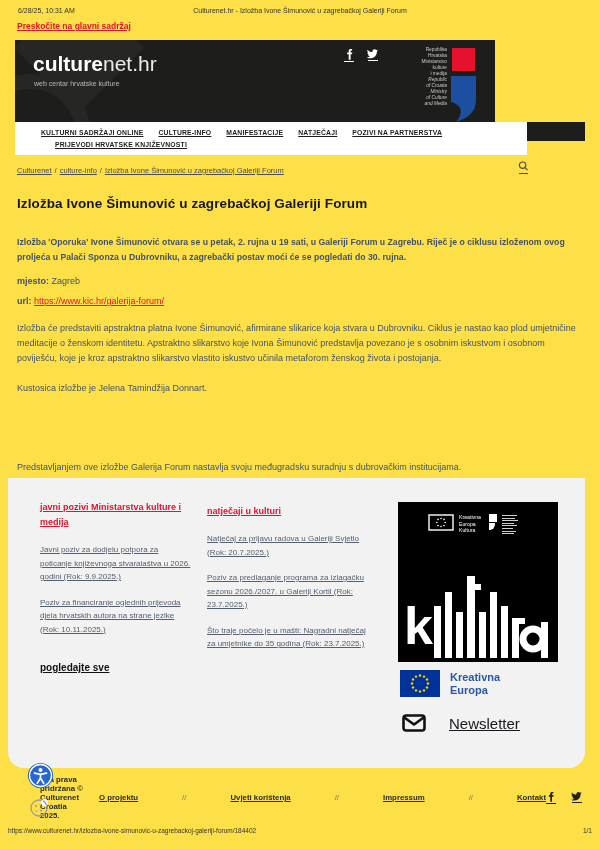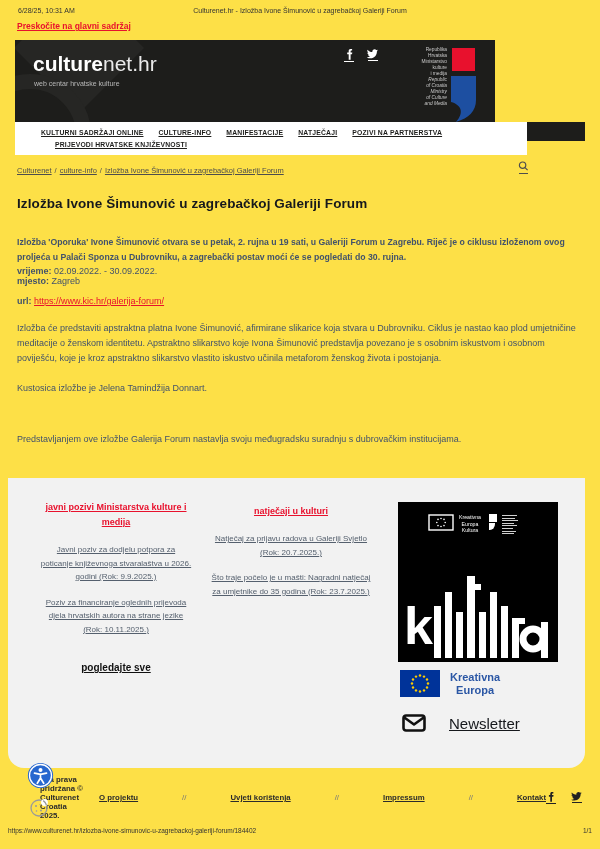--- a/index.html
+++ b/index.html
@@ -48,25 +48,25 @@
   
   .h1{position:absolute;left:17px;top:187px;width:570px;font-size:13.5px;font-weight:bold;
       color:#16181c;letter-spacing:.1px;}
   .lead{position:absolute;left:17px;top:226px;width:570px;font-size:8.7px;font-weight:bold;
         line-height:15.5px;color:#42526b;}
   .meta{position:absolute;left:17px;width:570px;font-size:9px;color:#42526b;}
   .meta b{font-weight:bold;}
   .meta a{color:#e8112d;text-decoration:underline;}
   .m1{top:266px;} .m2{top:276px;} .m3{top:296px;}
   .body-p{position:absolute;left:17px;width:570px;font-size:9px;line-height:15px;color:#42526b;}
-  .p1{top:312px;} .p2{top:372px;} .p3{top:392px;margin-top:40px;}
+  .p1{top:312px;} .p2{top:372px;} .p3{top:420px;margin-top:40px;}
   
   .gray{position:absolute;left:8px;top:478px;width:577px;height:290px;background:#f2f2f2;
         border-radius:0 0 16px 16px;}
-  .col{position:absolute;top:22px;text-align:center;}
+  .col{position:absolute;top:22px;}
   .col1{left:32px;width:152px;}
   .col2{left:199px;width:168px;}
   .col3{left:390px;width:160px;top:24px;}
   .col-h{font-size:9px;font-weight:bold;color:#e8112d;text-decoration:underline;
          line-height:15px;margin:0 0 13px 0;display:inline-block;}
   .col-link{display:block;font-size:8px;line-height:13.5px;color:#55606e;
             text-decoration:underline;margin-bottom:12px;}
   .view-all{display:inline-block;margin-top:14px;font-size:10px;font-weight:bold;color:#111;
             text-decoration:underline;}
   
@@ -179,24 +179,20 @@
     <svg width="11" height="11" viewBox="0 0 11 11">
         <circle cx="4.6" cy="4.2" r="3.2" fill="none" stroke="#4d4d4d" stroke-width="1.2"></circle>
         <line x1="7" y1="6.6" x2="9.6" y2="9.2" stroke="#4d4d4d" stroke-width="1.2"></line>
       </svg>
     <span class="search-underline"></span>
   </a>
 
   <h1 class="h1">Izložba Ivone Šimunović u zagrebačkoj Galeriji Forum</h1>
   <p class="lead">Izložba 'Oporuka' Ivone Šimunović otvara se u petak, 2. rujna u 19 sati, u Galeriji Forum u Zagrebu. Riječ je o ciklusu izloženom ovog proljeća u Palači Sponza u Dubrovniku, a zagrebački postav moći će se pogledati do 30. rujna.</p>
 
-  <div class="meta m1">
-    <b>vrijeme:</b>
-    <span>02.09.2022. - 30.09.2022.</span>
-  </div>
   <div class="meta m2">
     <b>mjesto:</b>
     <span>Zagreb</span>
   </div>
   <div class="meta m3">
     <b>url:</b>
     <a>https://www.kic.hr/galerija-forum/</a>
   </div>
 
   <p class="body-p p1">Izložba će predstaviti apstraktna platna Ivone Šimunović, afirmirane slikarice koja stvara u Dubrovniku. Ciklus je nastao kao plod umjetničine meditacije o ženskom identitetu. Apstraktno slikarstvo koje Ivona Šimunović predstavlja povezano je s osobnim iskustvom i osobnom poviješću, koje je kroz apstraktno slikarstvo vlastito iskustvo učinila metaforom ženskog života i postojanja.</p>
@@ -208,20 +204,21 @@
     <div class="col col1">
       <a class="col-h">javni pozivi Ministarstva kulture i medija</a>
       <a class="col-link">Javni poziv za dodjelu potpora za poticanje književnoga stvaralaštva u 2026. godini (Rok: 9.9.2025.)</a>
       <a class="col-link">Poziv za financiranje oglednih prijevoda djela hrvatskih autora na strane jezike (Rok: 10.11.2025.)</a>
       <a class="view-all">pogledajte sve</a>
     </div>
 
     <div class="col col2">
       <a class="col-h">natječaji u kulturi</a>
       <a class="col-link">Natječaj za prijavu radova u Galeriji Svjetlo (Rok: 20.7.2025.)</a>
+      <a class="col-link">Poziv za predlaganje programa za izlagačku sezonu 2026./2027. u Galeriji Kortil (Rok: 23.7.2025.)</a>
       <a class="col-link">Što traje počelo je u mašti: Nagradni natječaj za umjetnike do 35 godina (Rok: 23.7.2025.)</a>
     </div>
 
     <div class="col col3">
       <div class="black-box">
         <div class="bb-top">
           <svg width="26" height="17" viewBox="0 0 26 17">
             <rect x="1" y="1" width="24" height="15" fill="none" stroke="#fff" stroke-width="1.4"></rect>
             <g fill="#fff">
               <circle cx="13" cy="4.5" r=".8"></circle>

